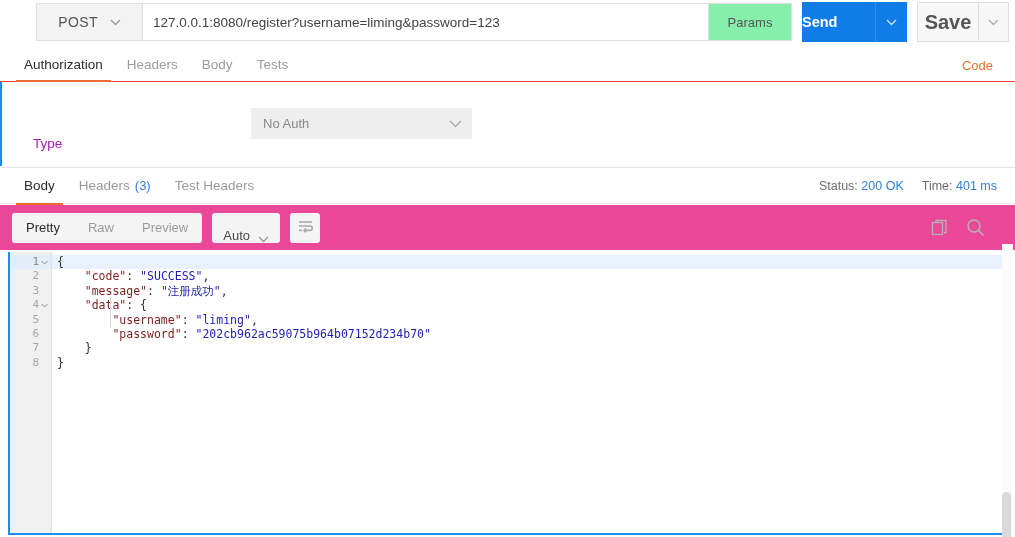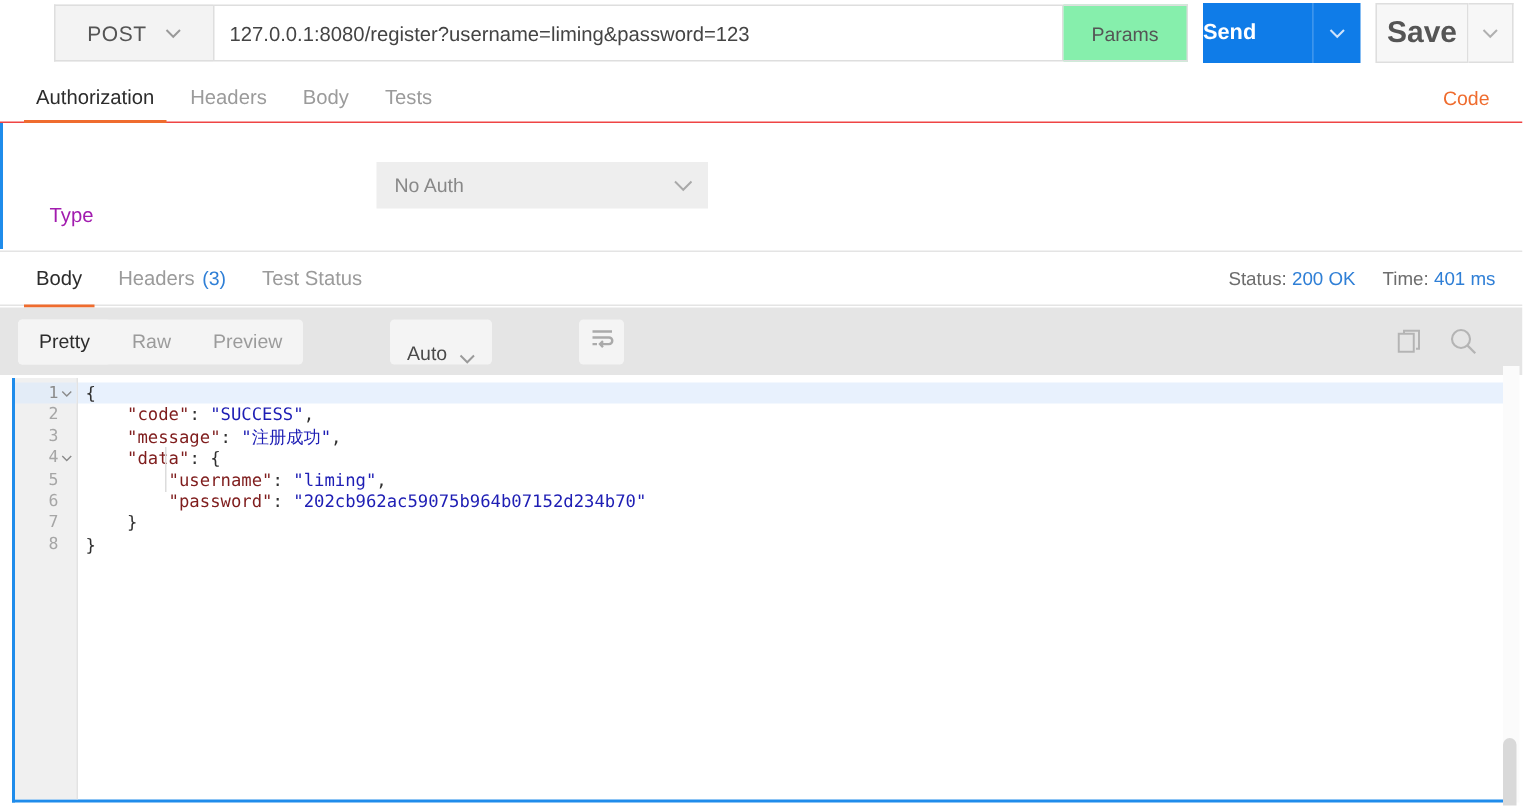--- a/index.html
+++ b/index.html
@@ -171,22 +171,21 @@
     font-size: 12.5px; color: #6d6d6d;
   }
   .resp-meta .v { color: #2f7fd6; }
 
   
   .body-toolbar {
     position: absolute; left: 0; top: 205px;
     width: 1015px; height: 45px;
     display: flex; align-items: center;
     padding-left: 12px;
-    background: #e5e5e5;
-    gap: 48px;
+    background: #ec4899;
   }
   .seg-group {
     display: flex; align-items: center;
     height: 30px; background: #f4f4f4; border-radius: 3px;
   }
   .seg {
     height: 30px; padding: 0 14px;
     display: flex; align-items: center;
     font-size: 13px; color: #9b9b9b; cursor: pointer;
     border-radius: 3px;
@@ -362,21 +361,21 @@
 
   <div class="resp-tabs">
     <div class="rtab active">
       <span>Body</span>
     </div>
     <div class="rtab">
       <span>Headers</span>
       <span class="badge-count">(3)</span>
     </div>
     <div class="rtab">
-      <span>Test Status</span>
+      <span>Test Headers</span>
     </div>
   </div>
 
   <div class="resp-meta">
     <div>
       <span>Status:</span>
       <span class="v">200 OK</span>
     </div>
     <div>
       <span>Time:</span>

